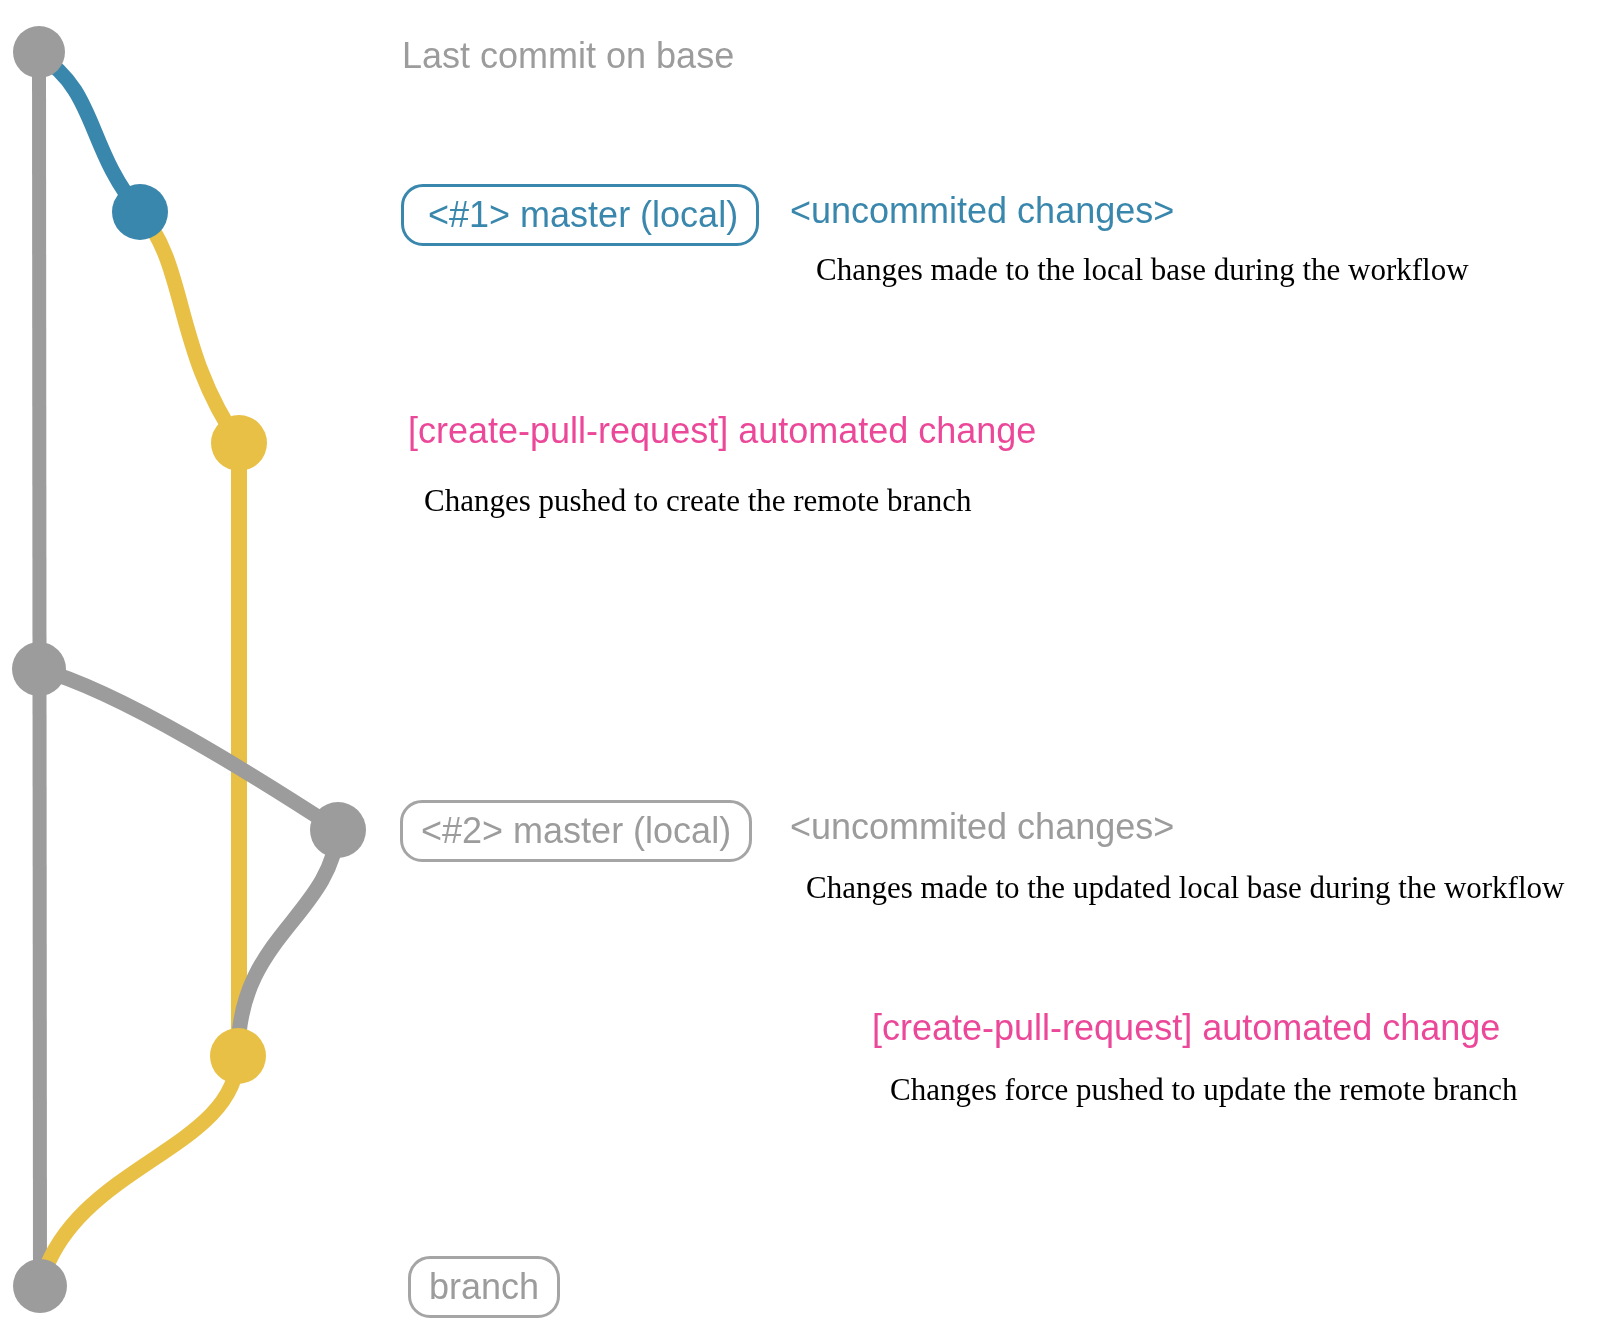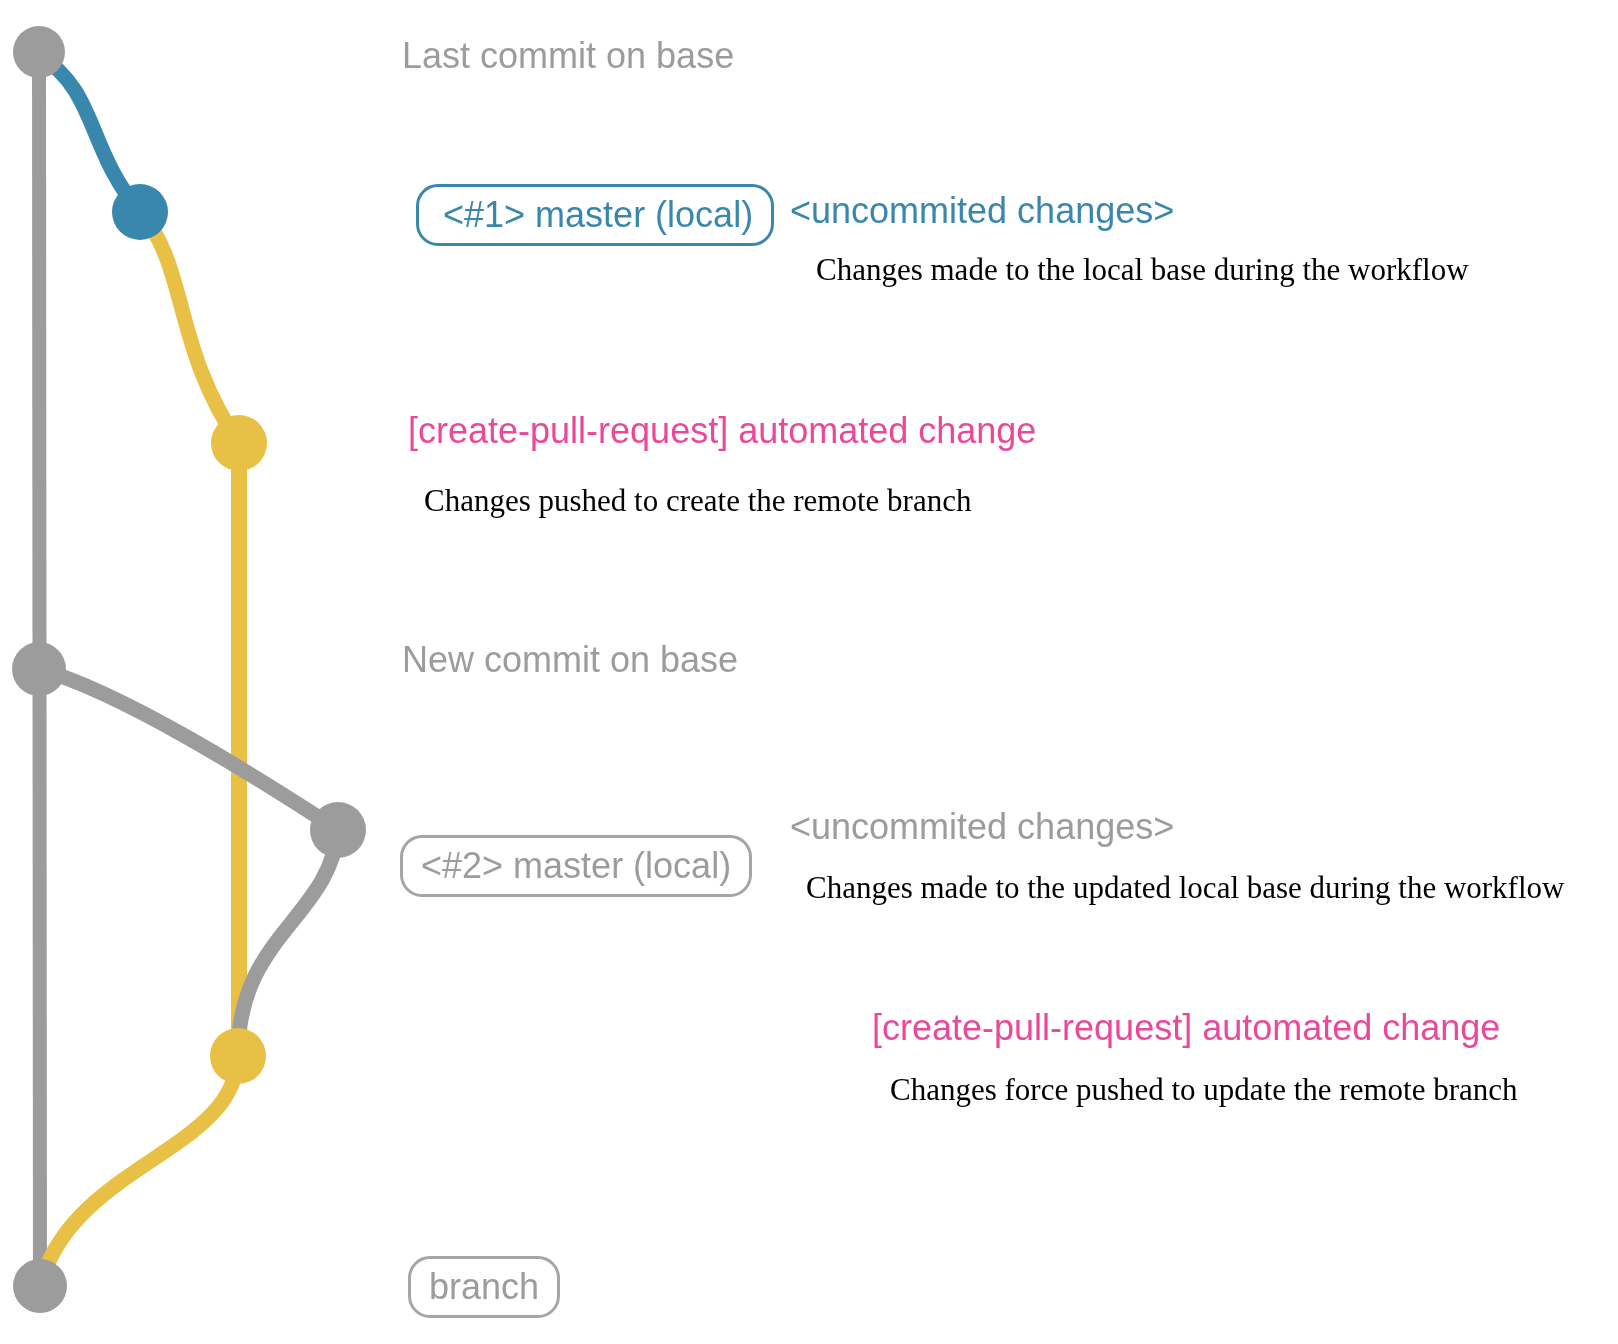--- a/index.html
+++ b/index.html
@@ -75,30 +75,29 @@
     <circle cx="140" cy="212" r="28" fill="#3a87ad"></circle>
     <circle cx="239" cy="443" r="28" fill="#e9c046"></circle>
     <circle cx="39" cy="669" r="27" fill="#9c9c9c"></circle>
     <circle cx="338" cy="830" r="28" fill="#9c9c9c"></circle>
     <circle cx="238" cy="1056" r="28" fill="#e9c046"></circle>
     <circle cx="40" cy="1286" r="27" fill="#9c9c9c"></circle>
   </svg>
 
   <div class="lbl gray-text" style="left:402px; top:56px;">Last commit on base</div>
 
-  <div class="badge badge-blue" style="left:416px; top:215px;padding-left:24px;">&lt;#1&gt; master (local)</div>
+  <div class="badge badge-blue" style="left:401px; top:215px;padding-left:24px;">&lt;#1&gt; master (local)</div>
   <div class="lbl blue-text" style="left:790px; top:211px;">&lt;uncommited changes&gt;</div>
   <div class="note" style="left:816px; top:258px;">Changes made to the local base during the workflow</div>
 
   <div class="lbl yellow-text" style="left:408px; top:431px;">[create-pull-request] automated change</div>
   <div class="note" style="left:424px; top:489px;">Changes pushed to create the remote branch</div>
 
-  <div class="lbl gray-text" style="left:402px; top:660px;">New commit on base</div>
 
-  <div class="badge badge-gray" style="left:400px; top:831px;margin-top:35px;">&lt;#2&gt; master (local)</div>
+  <div class="badge badge-gray" style="left:400px; top:831px;">&lt;#2&gt; master (local)</div>
   <div class="lbl gray-text" style="left:790px; top:827px;">&lt;uncommited changes&gt;</div>
   <div class="note" style="left:806px; top:876px;">Changes made to the updated local base during the workflow</div>
 
   <div class="lbl yellow-text" style="left:872px; top:1028px;">[create-pull-request] automated change</div>
   <div class="note" style="left:890px; top:1078px;">Changes force pushed to update the remote branch</div>
 
   <div class="badge badge-gray" style="left:408px; top:1287px;">branch</div>
 
 </div>
 

